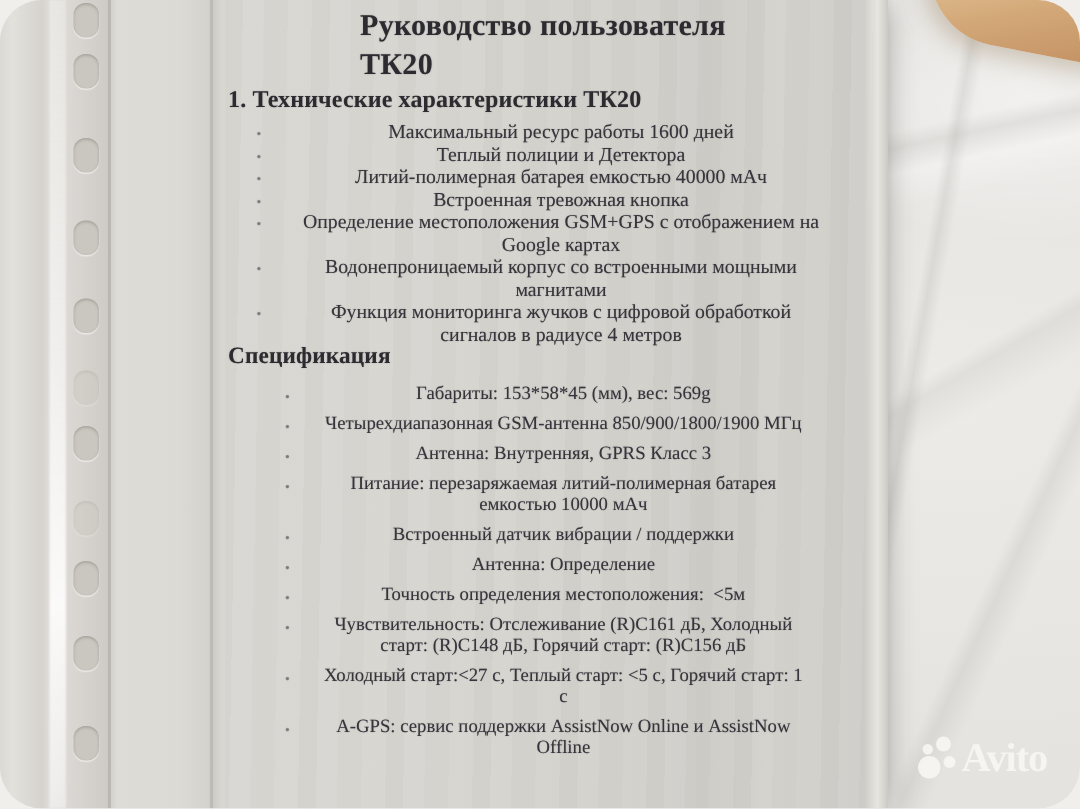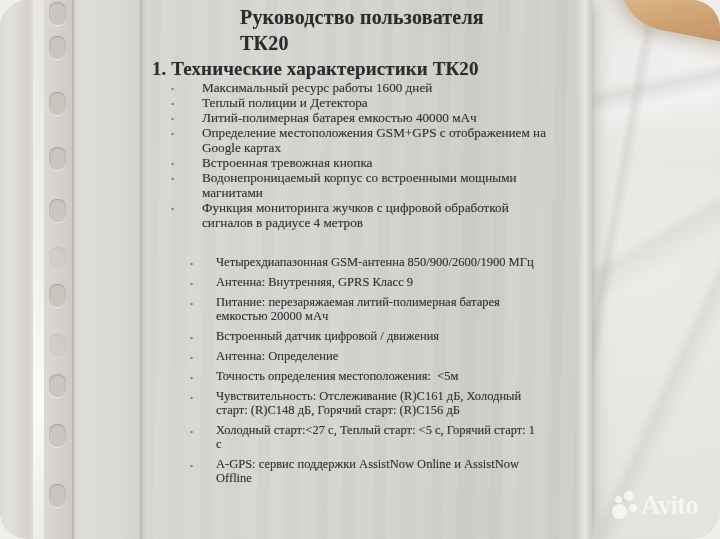--- a/index.html
+++ b/index.html
@@ -68,30 +68,31 @@
   .hole.faint { opacity:.38; }
 
   
   .doc-title {
     left:240px; top:4px; width:330px;
     font-size:20px; font-weight:700; line-height:26px; letter-spacing:.2px;
     color:#2b2b30; white-space:pre-line;
     text-shadow:0 0 1px rgba(43,43,48,0.35);
   }
   .sec-heading {
-    font-size:19px; font-weight:700; color:#2b2b30; letter-spacing:.1px;
+    font-size:16px; font-weight:700; color:#2b2b30; letter-spacing:.1px;
     text-shadow:0 0 1px rgba(43,43,48,0.3);
   }
   .h-sec1 { left:152px; top:58px; }
   .h-sec2 { left:152px; top:229px; font-size:15.5px; }
 
   ul.doc-list { list-style:none; margin:0; padding:0; }
   ul.doc-list li {
     position:relative; white-space:pre; color:#35353b;
     text-shadow:0 0 0.8px rgba(53,53,59,0.4);
+    text-align:center;
   }
   ul.doc-list li::before {
     content:"\2022"; position:absolute; font-size:9px; top:2px;
     color:rgba(92,92,98,0.55);
   }
   .list-1 { left:202px; top:80px; }
   .list-1 li { font-size:13.2px; line-height:15px; }
   .list-1 li::before { left:-31px; }
   .list-2 { left:216px; top:255px; }
   .list-2 li { font-size:12.5px; line-height:14px; margin-bottom:6px; }
@@ -139,36 +140,38 @@
 
   <div class="abs doc-title">Руководство пользователя
 ТК20</div>
 
   <div class="abs sec-heading h-sec1">1. Технические характеристики ТК20</div>
 
   <ul class="abs doc-list list-1">
     <li>Максимальный ресурс работы 1600 дней</li>
     <li>Теплый полиции и Детектора</li>
     <li>Литий-полимерная батарея емкостью 40000 мАч</li>
+    <li>Встроенная тревожная кнопка</li>
     <li>Определение местоположения GSM+GPS с отображением на
 Google картах</li>
-    <li>Встроенная тревожная кнопка</li>
     <li>Водонепроницаемый корпус со встроенными мощными
 магнитами</li>
     <li>Функция мониторинга жучков с цифровой обработкой
 сигналов в радиусе 4 метров</li>
   </ul>
 
+  <div class="abs sec-heading h-sec2">Спецификация</div>
 
   <ul class="abs doc-list list-2">
-    <li>Четырехдиапазонная GSM-антенна 850/900/2600/1900 МГц</li>
-    <li>Антенна: Внутренняя, GPRS Класс 9</li>
+    <li>Габариты: 153*58*45 (мм), вес: 569g</li>
+    <li>Четырехдиапазонная GSM-антенна 850/900/1800/1900 МГц</li>
+    <li>Антенна: Внутренняя, GPRS Класс 3</li>
     <li>Питание: перезаряжаемая литий-полимерная батарея
-емкостью 20000 мАч</li>
-    <li>Встроенный датчик цифровой / движения</li>
+емкостью 10000 мАч</li>
+    <li>Встроенный датчик вибрации / поддержки</li>
     <li>Антенна: Определение</li>
     <li>Точность определения местоположения:  &lt;5м</li>
     <li>Чувствительность: Отслеживание (R)C161 дБ, Холодный
 старт: (R)C148 дБ, Горячий старт: (R)C156 дБ</li>
     <li>Холодный старт:&lt;27 с, Теплый старт: &lt;5 с, Горячий старт: 1
 с</li>
     <li>A-GPS: сервис поддержки AssistNow Online и AssistNow
 Offline</li>
   </ul>
 

